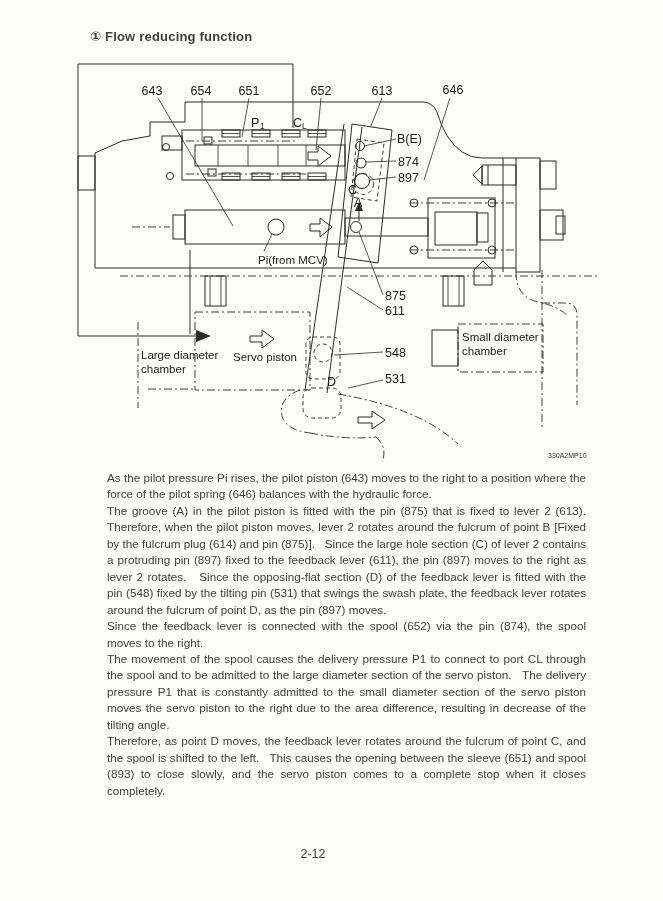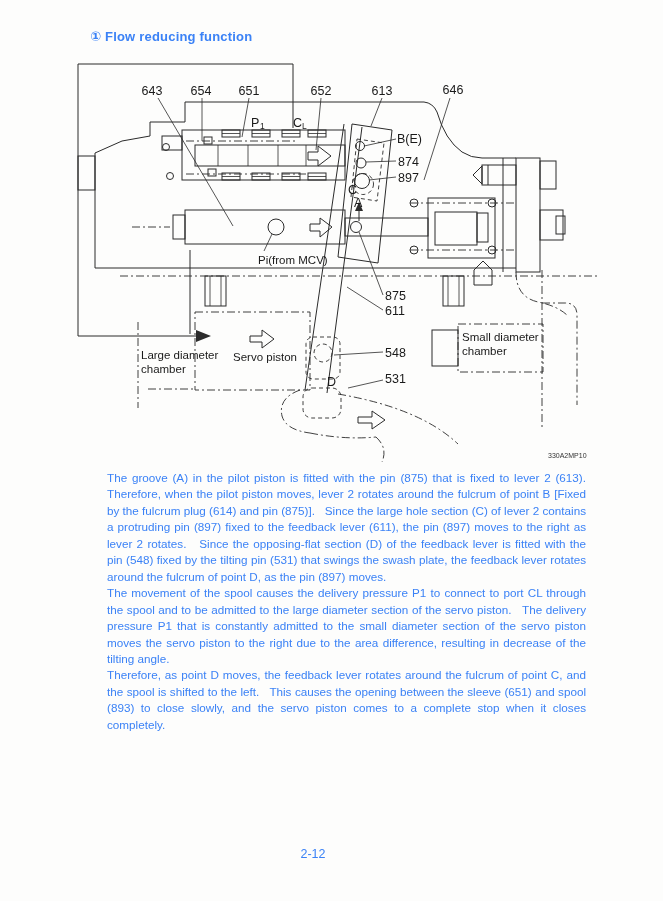--- a/index.html
+++ b/index.html
@@ -1,18 +1,18 @@
 <!DOCTYPE html>
 <html><head>
 <meta charset="utf-8">
 <style>
   html,body{margin:0;padding:0;background:#e8e8e8;}
   .page{
     position:relative;width:663px;height:901px;margin:0 auto;
-    background:#fdfdfc;color:#3b82f6;
+    background:#fdfdfc;color:#404040;
     font-family:"Liberation Sans","DejaVu Sans",sans-serif;
     overflow:hidden;
   }
   .title{
     position:absolute;left:90px;top:29px;
     font-size:13px;font-weight:bold;letter-spacing:.2px;
   }
   .diagram{position:absolute;left:0;top:0;}
   .ln{fill:none;stroke:#2b2b2b;stroke-width:1;}
   .lnthin{fill:none;stroke:#2b2b2b;stroke-width:.8;}
@@ -220,19 +220,21 @@
       <text class="lbl2" x="141" y="359">Large diameter</text>
       <text class="lbl2" x="141" y="373">chamber</text>
       <text class="lbl2" x="233" y="361">Servo piston</text>
       <text class="lbl2" x="462" y="341">Small diameter</text>
       <text class="lbl2" x="462" y="355">chamber</text>
       <text class="figcode" x="548" y="458">330A2MP10</text>
     </g>
   </svg>
 
   <div class="body-text">
+    <p>As the pilot pressure Pi rises, the pilot piston (643) moves to the right to a position where the force of the pilot spring (646) balances with the hydraulic force.</p>
     <p>The groove (A) in the pilot piston is fitted with the pin (875) that is fixed to lever 2 (613).  Therefore, when the pilot piston moves, lever 2 rotates around the fulcrum of point B [Fixed by the fulcrum plug (614) and pin (875)].   Since the large hole section (C) of lever 2 contains a protruding pin (897) fixed to the feedback lever (611), the pin (897) moves to the right as lever 2 rotates.   Since the opposing-flat section (D) of the feedback lever is fitted with the pin (548) fixed by the tilting pin (531) that swings the swash plate, the feedback lever rotates around the fulcrum of point D, as the pin (897) moves.</p>
+    <p>Since the feedback lever is connected with the spool (652) via the pin (874), the spool moves to the right.</p>
     <p>The movement of the spool causes the delivery pressure P1 to connect to port CL through the spool and to be admitted to the large diameter section of the servo piston.   The delivery pressure P1 that is constantly admitted to the small diameter section of the servo piston moves the servo piston to the right due to the area difference, resulting in decrease of the tilting angle.</p>
     <p>Therefore, as point D moves, the feedback lever rotates around the fulcrum of point C, and the spool is shifted to the left.   This causes the opening between the sleeve (651) and spool (893) to close slowly, and the servo piston comes to a complete stop when it closes completely.</p>
   </div>
 
   <div class="page-number">2-12</div>
 </div>
 
 </body></html>

